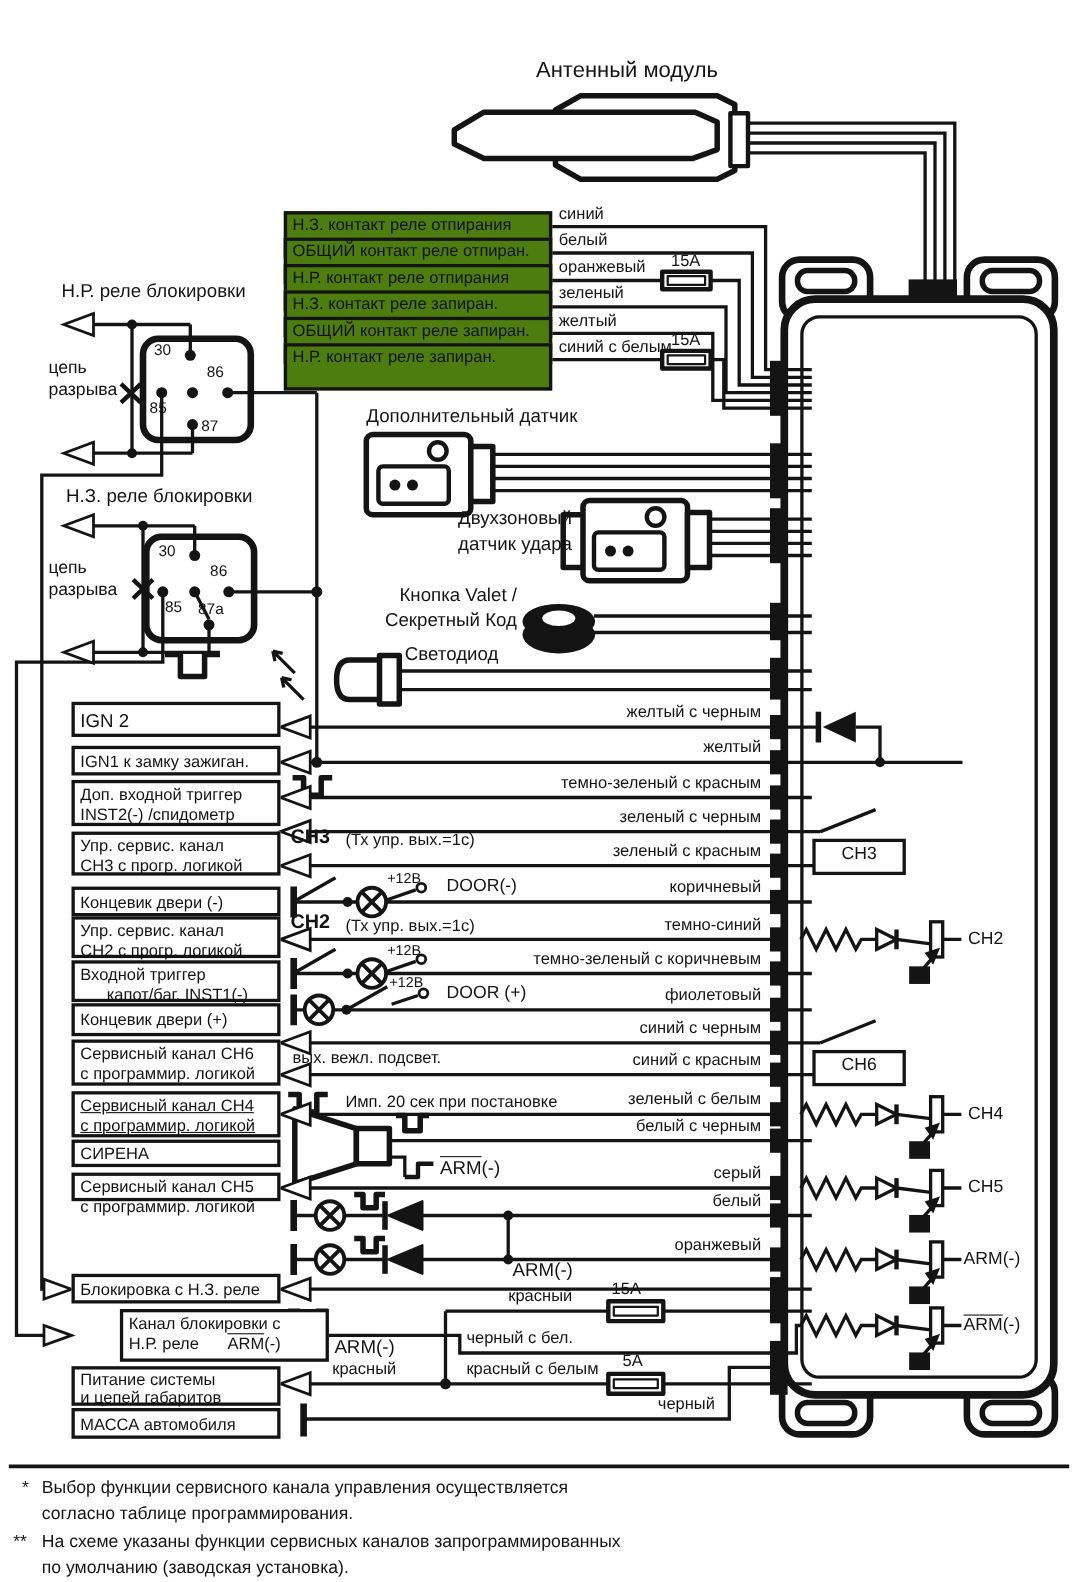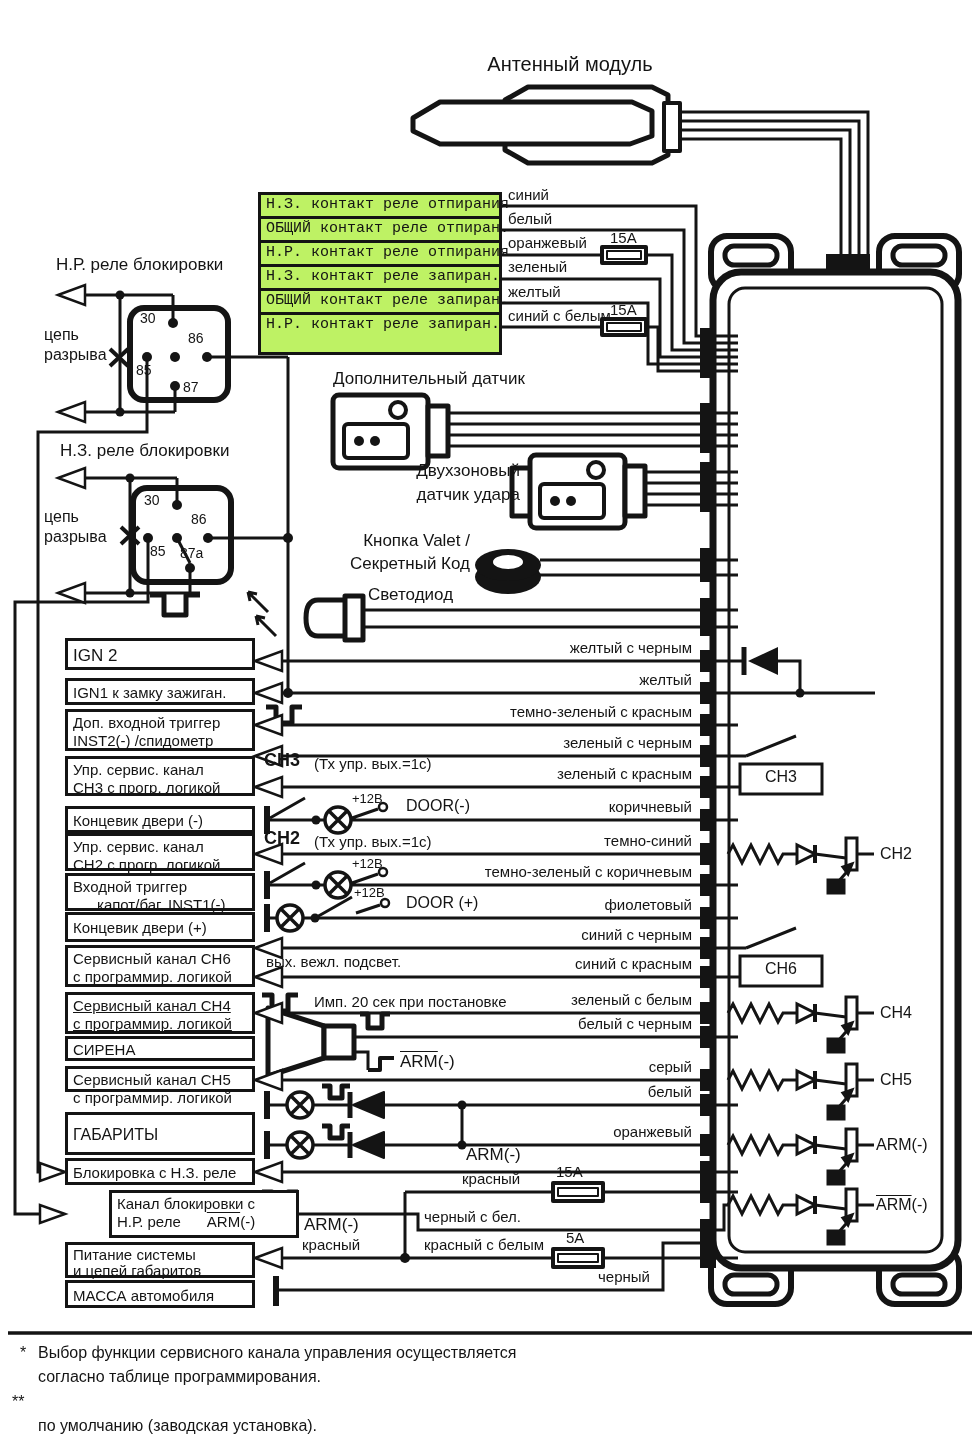--- a/index.html
+++ b/index.html
@@ -9,22 +9,22 @@
   .lbl{position:absolute;font-size:15px;white-space:nowrap;line-height:17px;}
   .rt{right:288px;text-align:right;}
   .t17{font-size:17px;}
   .t20{font-size:20px;}
   .t13{font-size:13px;}
   .t16{font-size:16px;}
   .b{font-weight:bold;}
   .ov{text-decoration:overline;}
   .lbox{position:absolute;left:65px;width:190px;border:3px solid #141414;background:#fff;
         box-sizing:border-box;font-size:15px;line-height:18px;padding:2px 3px 0 5px;white-space:nowrap;}
-  .trow{position:absolute;left:258px;width:244px;height:43px;border:3px solid #141414;background:#bef264;
-        box-sizing:border-box;font-size:15px;line-height:20px;padding-left:5px;white-space:nowrap;font-family:Liberation Mono, monospace;}
+  .trow{position:absolute;left:258px;width:244px;height:43px;border:3px solid #141414;background:#4d7c0f;
+        box-sizing:border-box;font-size:15px;line-height:20px;padding-left:5px;white-space:nowrap;}
   .pin{position:absolute;font-size:14px;white-space:nowrap;}
   .ind{padding-left:24px;}
   .foot{position:absolute;font-size:16px;white-space:nowrap;}
 </style>
 </head>
 <body>
 
 <div id="canvas">
 
 <svg width="980" height="1438" viewBox="0 0 980 1438">
@@ -395,23 +395,20 @@
       <div>Сервисный канал CH4</div>
       <div>с программир. логикой</div>
     </div>
 <div class="lbox" style="top:1036px;height:25px;font-size:15px;line-height:18px;">
       <div>СИРЕНА</div>
     </div>
 <div class="lbox" style="top:1066px;height:26px;">
       <div>Сервисный канал CH5</div>
       <div>с программир. логикой</div>
     </div>
-<div class="lbox" style="top:1112px;height:43px;font-size:16px;line-height:36px;">
-      <div>ГАБАРИТЫ</div>
-    </div>
 <div class="lbox" style="top:1158px;height:27px;font-size:15px;line-height:20px;">
       <div>Блокировка с Н.З. реле</div>
     </div>
 <div class="lbox" style="top:1190px;height:48px;margin-left:44px;">
       <div>Канал блокировки с</div>
       <div><span>Н.Р.  реле</span><span style="margin-left:26px;"><span class="ov">ARM</span><span>(-)</span></span></div>
     </div>
 <div class="lbox" style="top:1242px;height:36px;line-height:16px;">
       <div>Питание системы</div>
       <div>и цепей габаритов</div>
@@ -464,15 +461,16 @@
 <div class="lbl t16" style="left:880px;top:845px;">CH2</div>
 <div class="lbl t16" style="left:880px;top:1004px;">CH4</div>
 <div class="lbl t16" style="left:880px;top:1071px;">CH5</div>
 <div class="lbl t16" style="left:876px;top:1136px;">ARM(-)</div>
 <div class="lbl t16" style="left:876px;top:1196px;"><span class="ov">ARM</span><span>(-)</span></div>
 
 <div class="foot" style="left:20px;top:1344px;">*</div>
 <div class="foot" style="left:38px;top:1344px;">Выбор функции сервисного канала управления осуществляется</div>
 <div class="foot" style="left:38px;top:1368px;">согласно таблице программирования.</div>
 <div class="foot" style="left:12px;top:1393px;">**</div>
+<div class="foot" style="left:38px;top:1393px;">На схеме указаны функции сервисных каналов запрограммированных</div>
 <div class="foot" style="left:38px;top:1417px;">по умолчанию (заводская установка).</div>
 
 </div>
 
 </body></html>

